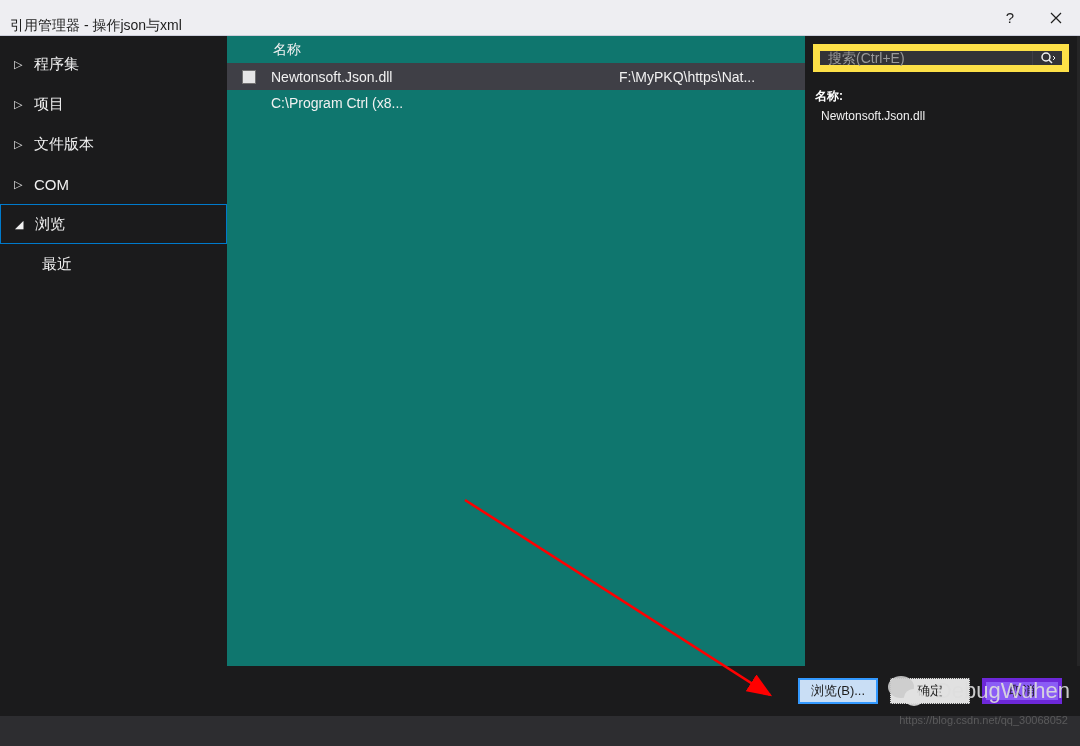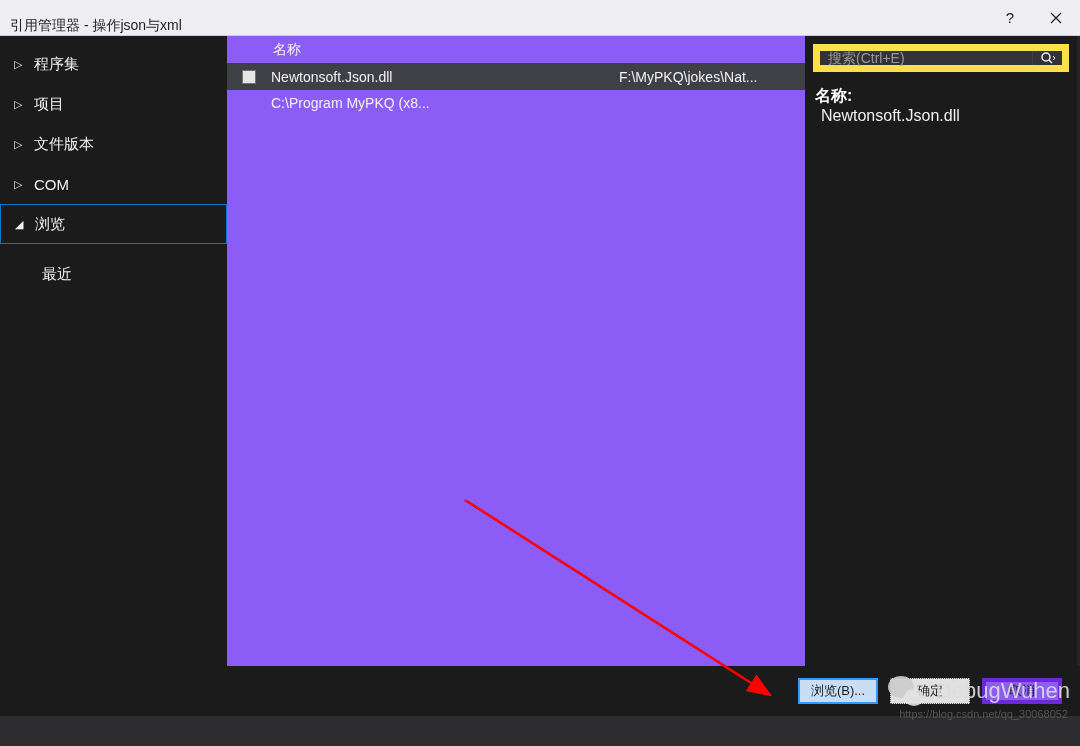--- a/index.html
+++ b/index.html
@@ -70,32 +70,32 @@
     .sidebar-arrow {
       width: 14px;
       display: inline-block;
       font-size: 11px;
       margin-right: 6px;
     }
     .sidebar-subitem {
       padding-left: 42px;
       height: 40px;
       display: flex;
-      align-items: flex-end;
+      align-items: center;
       font-size: 15px;
       color: #f1f1f1;
     }
     .main {
       flex: 1;
       display: flex;
       background: #252526;
     }
     .file-list {
       width: 578px;
-      background: #8b5cf6;
+      background: #0f766e;
     }
     .file-header {
       display: flex;
       height: 28px;
       align-items: center;
       border-bottom: 1px solid #3f3f46;
       font-size: 14px;
       color: #f1f1f1;
     }
     .col-check {
@@ -172,21 +172,21 @@
       display: flex;
       align-items: center;
       justify-content: center;
       color: #f1f1f1;
       font-size: 14px;
       border-left: 1px solid #3f3f46;
       height: 100%;
     }
     .detail-section {
       padding: 0 10px;
-      font-size: 16px;
+      font-size: 12px;
       line-height: 20px;
     }
     .detail-label {
       font-weight: bold;
       color: #fff;
     }
     .detail-value {
       color: #f1f1f1;
       padding-left: 6px;
     }
@@ -251,21 +251,21 @@
     .wechat-small {
       width: 20px;
       height: 17px;
       bottom: 0;
       right: 0;
       background: #e2e2e2;
     }
     .watermark-url {
       position: absolute;
       right: 12px;
-      bottom: 26px;
+      bottom: 20px;
       font-size: 11px;
       color: #777;
       opacity: 0.6;
     }
   </style>
 </head>
 <body>
 
 <div class="titlebar">
   <div class="titlebar-title">引用管理器 - 操作json与xml</div>
@@ -310,25 +310,25 @@
     <div class="file-list">
       <div class="file-header">
         <div class="col-check"></div>
         <div class="col-name">名称</div>
       </div>
       <div class="file-row selected">
         <div class="file-check">
           <div class="checkbox"></div>
         </div>
         <div class="file-name">Newtonsoft.Json.dll</div>
-        <div class="file-path">F:\MyPKQ\jokes\Nat...</div>
+        <div class="file-path">F:\MyPKQ\https\Nat...</div>
       </div>
       <div class="file-row">
         <div class="file-check"></div>
-        <div class="file-path">C:\Program MyPKQ (x8...</div>
+        <div class="file-path">C:\Program Ctrl (x8...</div>
       </div>
     </div>
 
     <div class="details-panel">
       <div class="search-box">
         <input class="search-input" placeholder="搜索(Ctrl+E)" style="">
         <div class="search-icon">
           <svg width="16" height="14" viewBox="0 0 16 14">
               <circle cx="6" cy="6" r="4" stroke="#f1f1f1" stroke-width="1.5" fill="none"></circle>
               <line x1="9" y1="9" x2="12" y2="12" stroke="#f1f1f1" stroke-width="1.5"></line>

